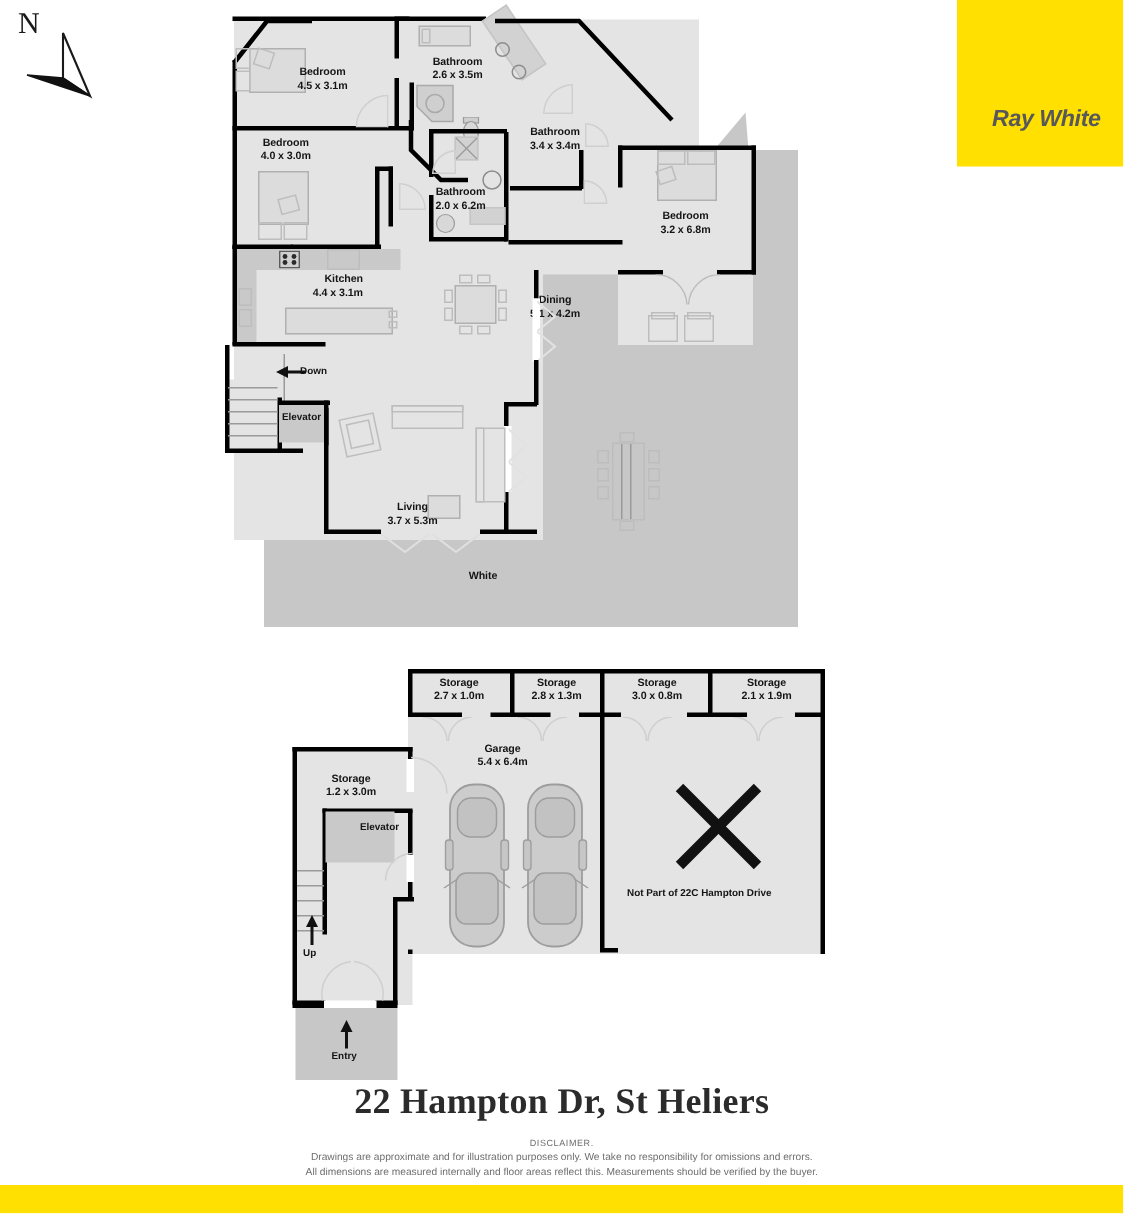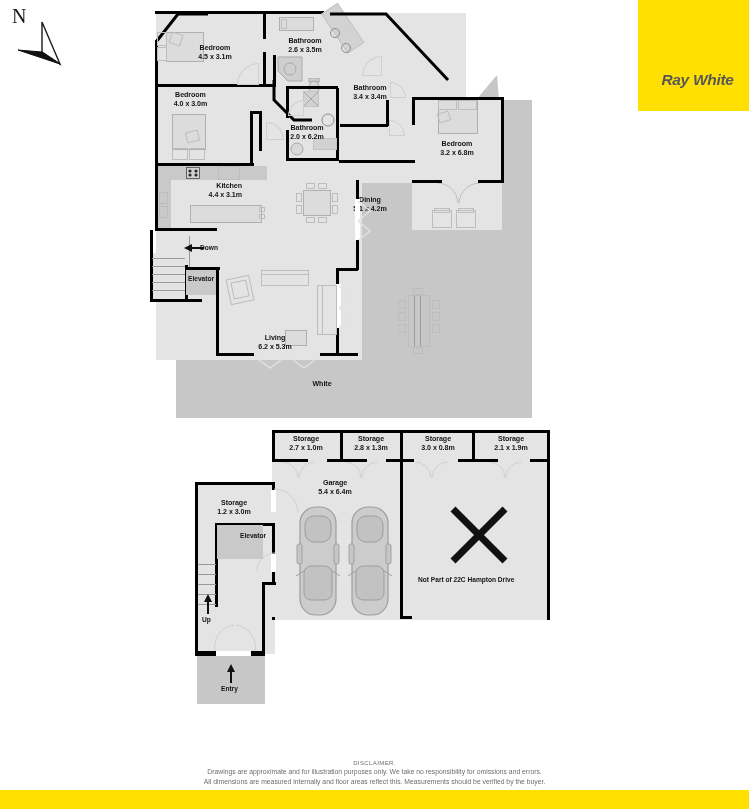--- a/index.html
+++ b/index.html
@@ -349,21 +349,21 @@
     </svg>
     <div class="furn-l" style="left:228px;top:277px;width:24px;height:26px;transform:rotate(-12deg);"></div>
     <div class="furn-l" style="left:232px;top:281px;width:16px;height:17px;transform:rotate(-12deg);"></div>
     <div class="furn-l" style="left:261px;top:270px;width:48px;height:16px;"></div>
     <div class="furn-l" style="left:261px;top:270px;width:48px;height:5px;"></div>
     <div class="furn-l" style="left:317px;top:285px;width:20px;height:50px;"></div>
     <div class="furn-l" style="left:317px;top:285px;width:6px;height:50px;"></div>
     <div class="furn" style="left:285px;top:330px;width:22px;height:16px;"></div>
     <div class="rlabel" style="left:240px;top:302px;width:70px;margin-top:32px;">
       <span>Living</span><br>
-      <span class="dim">6.2 x 5.3m</span>
+      <span class="dim">3.7 x 5.3m</span>
     </div>
 
     <div class="wall" style="left:150px;top:230px;width:3px;height:72px;"></div>
     <div class="wall" style="left:150px;top:299px;width:52px;height:3px;"></div>
     <div class="wall" style="left:185px;top:265px;width:3px;height:36px;"></div>
     <div class="stair-line" style="left:152px;top:258px;width:33px;"></div>
     <div class="stair-line" style="left:152px;top:266px;width:33px;"></div>
     <div class="stair-line" style="left:152px;top:274px;width:33px;"></div>
     <div class="stair-line" style="left:152px;top:282px;width:33px;"></div>
     <div class="stair-line" style="left:152px;top:290px;width:33px;"></div>
@@ -385,21 +385,21 @@
     <div class="furn-l" style="left:398px;top:312px;width:8px;height:9px;"></div>
     <div class="furn-l" style="left:398px;top:324px;width:8px;height:9px;"></div>
     <div class="furn-l" style="left:432px;top:300px;width:8px;height:9px;"></div>
     <div class="furn-l" style="left:432px;top:312px;width:8px;height:9px;"></div>
     <div class="furn-l" style="left:432px;top:324px;width:8px;height:9px;"></div>
     <div class="furn-l" style="left:413px;top:288px;width:10px;height:7px;"></div>
     <div class="furn-l" style="left:413px;top:347px;width:10px;height:7px;"></div>
     <div class="rlabel" style="left:292px;top:380px;width:60px;">White</div>
   </div>
 
-  <div class="plan" id="lower" style="left:0;top:424px;width:749px;height:280px;">
+  <div class="plan" id="lower" style="left:0;top:440px;width:749px;height:280px;">
 
     <div class="floor" style="left:272px;top:8px;width:278px;height:30px;"></div>
     <div class="floor" style="left:272px;top:36px;width:278px;height:160px;"></div>
     <div class="floor" style="left:197px;top:60px;width:78px;height:170px;"></div>
     <div class="deck" style="left:205px;top:661px;width:0;height:0;"></div>
 
     <div class="wall" style="left:272px;top:6px;width:278px;height:3px;"></div>
     <div class="wall" style="left:272px;top:6px;width:3px;height:32px;"></div>
     <div class="wall" style="left:272px;top:35px;width:36px;height:3px;"></div>
     <div class="wall" style="left:340px;top:6px;width:3px;height:32px;"></div>
@@ -519,19 +519,20 @@
     </svg>
 
     <div class="deck" style="left:197px;top:232px;width:68px;height:48px;"></div>
     <svg class="plan" style="left:226px;top:240px;" width="10" height="20">
       <polygon points="5,0 1,8 9,8" fill="#111111"></polygon>
       <rect x="4" y="7" width="2" height="12" fill="#111111"></rect>
     </svg>
     <div class="slabel" style="left:221px;top:261px;">Entry</div>
   </div>
 
+  <div id="plan-title">22 Hampton Dr, St Heliers</div>
   <div id="disclaimer">
     <div class="dtitle">DISCLAIMER.</div>
     <div class="dline">Drawings are approximate and for illustration purposes only. We take no responsibility for omissions and errors.</div>
     <div class="dline">All dimensions are measured internally and floor areas reflect this. Measurements should be verified by the buyer.</div>
   </div>
 
 </div>
 
 </body></html>

